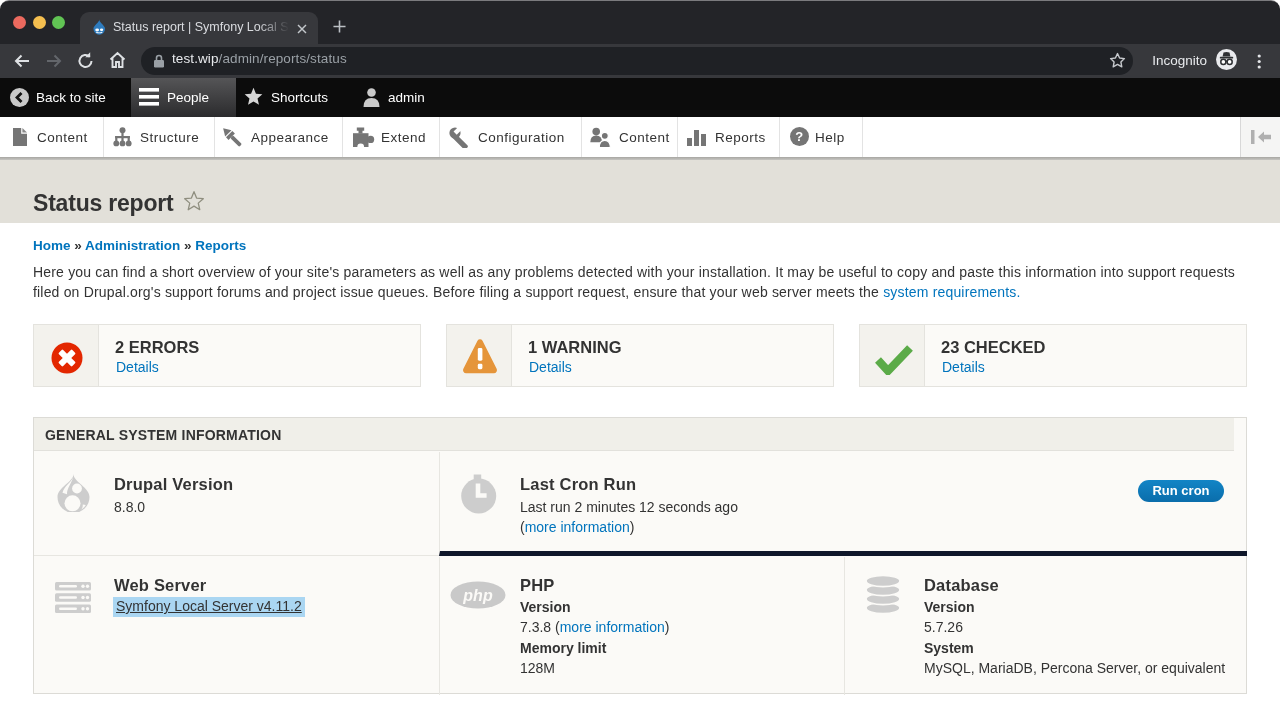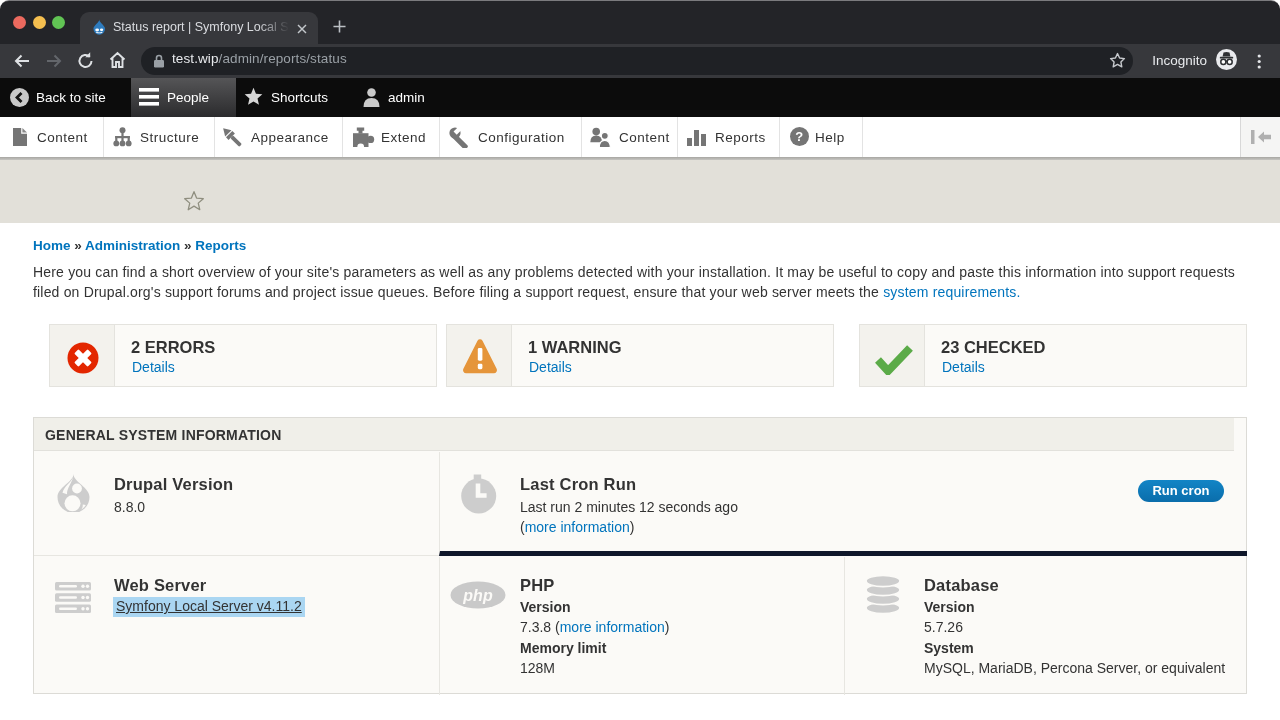--- a/index.html
+++ b/index.html
@@ -253,30 +253,31 @@
     <div id="collapse">
       <svg class="abs" style="left:10px; top:13px;" width="20" height="14" viewBox="0 0 20 14">
         <rect x="0" y="0" width="3.5" height="14" fill="#b0b0b0"></rect>
         <path d="M7 7 L13 1.5 V4.7 H20 V9.3 H13 V12.5 Z" fill="#b0b0b0"></path>
       </svg>
     </div>
   </div>
   <div class="abs" id="shadowband"></div>
 
   <div class="abs" id="pagehead">
+    <h1>Status report</h1>
     <svg class="abs" style="left:184px; top:31px;" width="20" height="20" viewBox="0 0 17 17">
       <path d="M8.5 0.6 L10.7 6 L16.4 6.5 L12.1 10.3 L13.4 15.9 L8.5 12.9 L3.6 15.9 L4.9 10.3 L0.6 6.5 L6.3 6 Z" fill="none" stroke="#8f8e7f" stroke-width="1.1" stroke-linejoin="round"></path>
     </svg>
   </div>
 
   <div class="abs" id="crumb"><a>Home</a> » <a>Administration</a> » <a>Reports</a></div>
 
   <div class="abs" id="intro">Here you can find a short overview of your site's parameters as well as any problems detected with your installation. It may be useful to copy and paste this information into support requests<br>filed on Drupal.org's support forums and project issue queues. Before filing a support request, ensure that your web server meets the <a>system requirements.</a></div>
 
-  <div class="abs card" style="left:49px;text-align:center;">
+  <div class="abs card" style="left:33px;text-align:center;">
     <div class="iconbox"></div>
     <svg class="abs" style="left:17px; top:17px;" width="32" height="32" viewBox="0 0 32 32">
       <circle cx="16" cy="16" r="15.5" fill="#e32700"></circle>
       <g transform="rotate(45 16 16)">
         <rect x="6.5" y="13" width="19" height="6" rx="1.1" fill="#fff"></rect>
         <rect x="13" y="6.5" width="6" height="19" rx="1.1" fill="#fff"></rect>
       </g>
     </svg>
     <div class="ctitle">2 ERRORS</div>
     <div class="details">Details</div>

